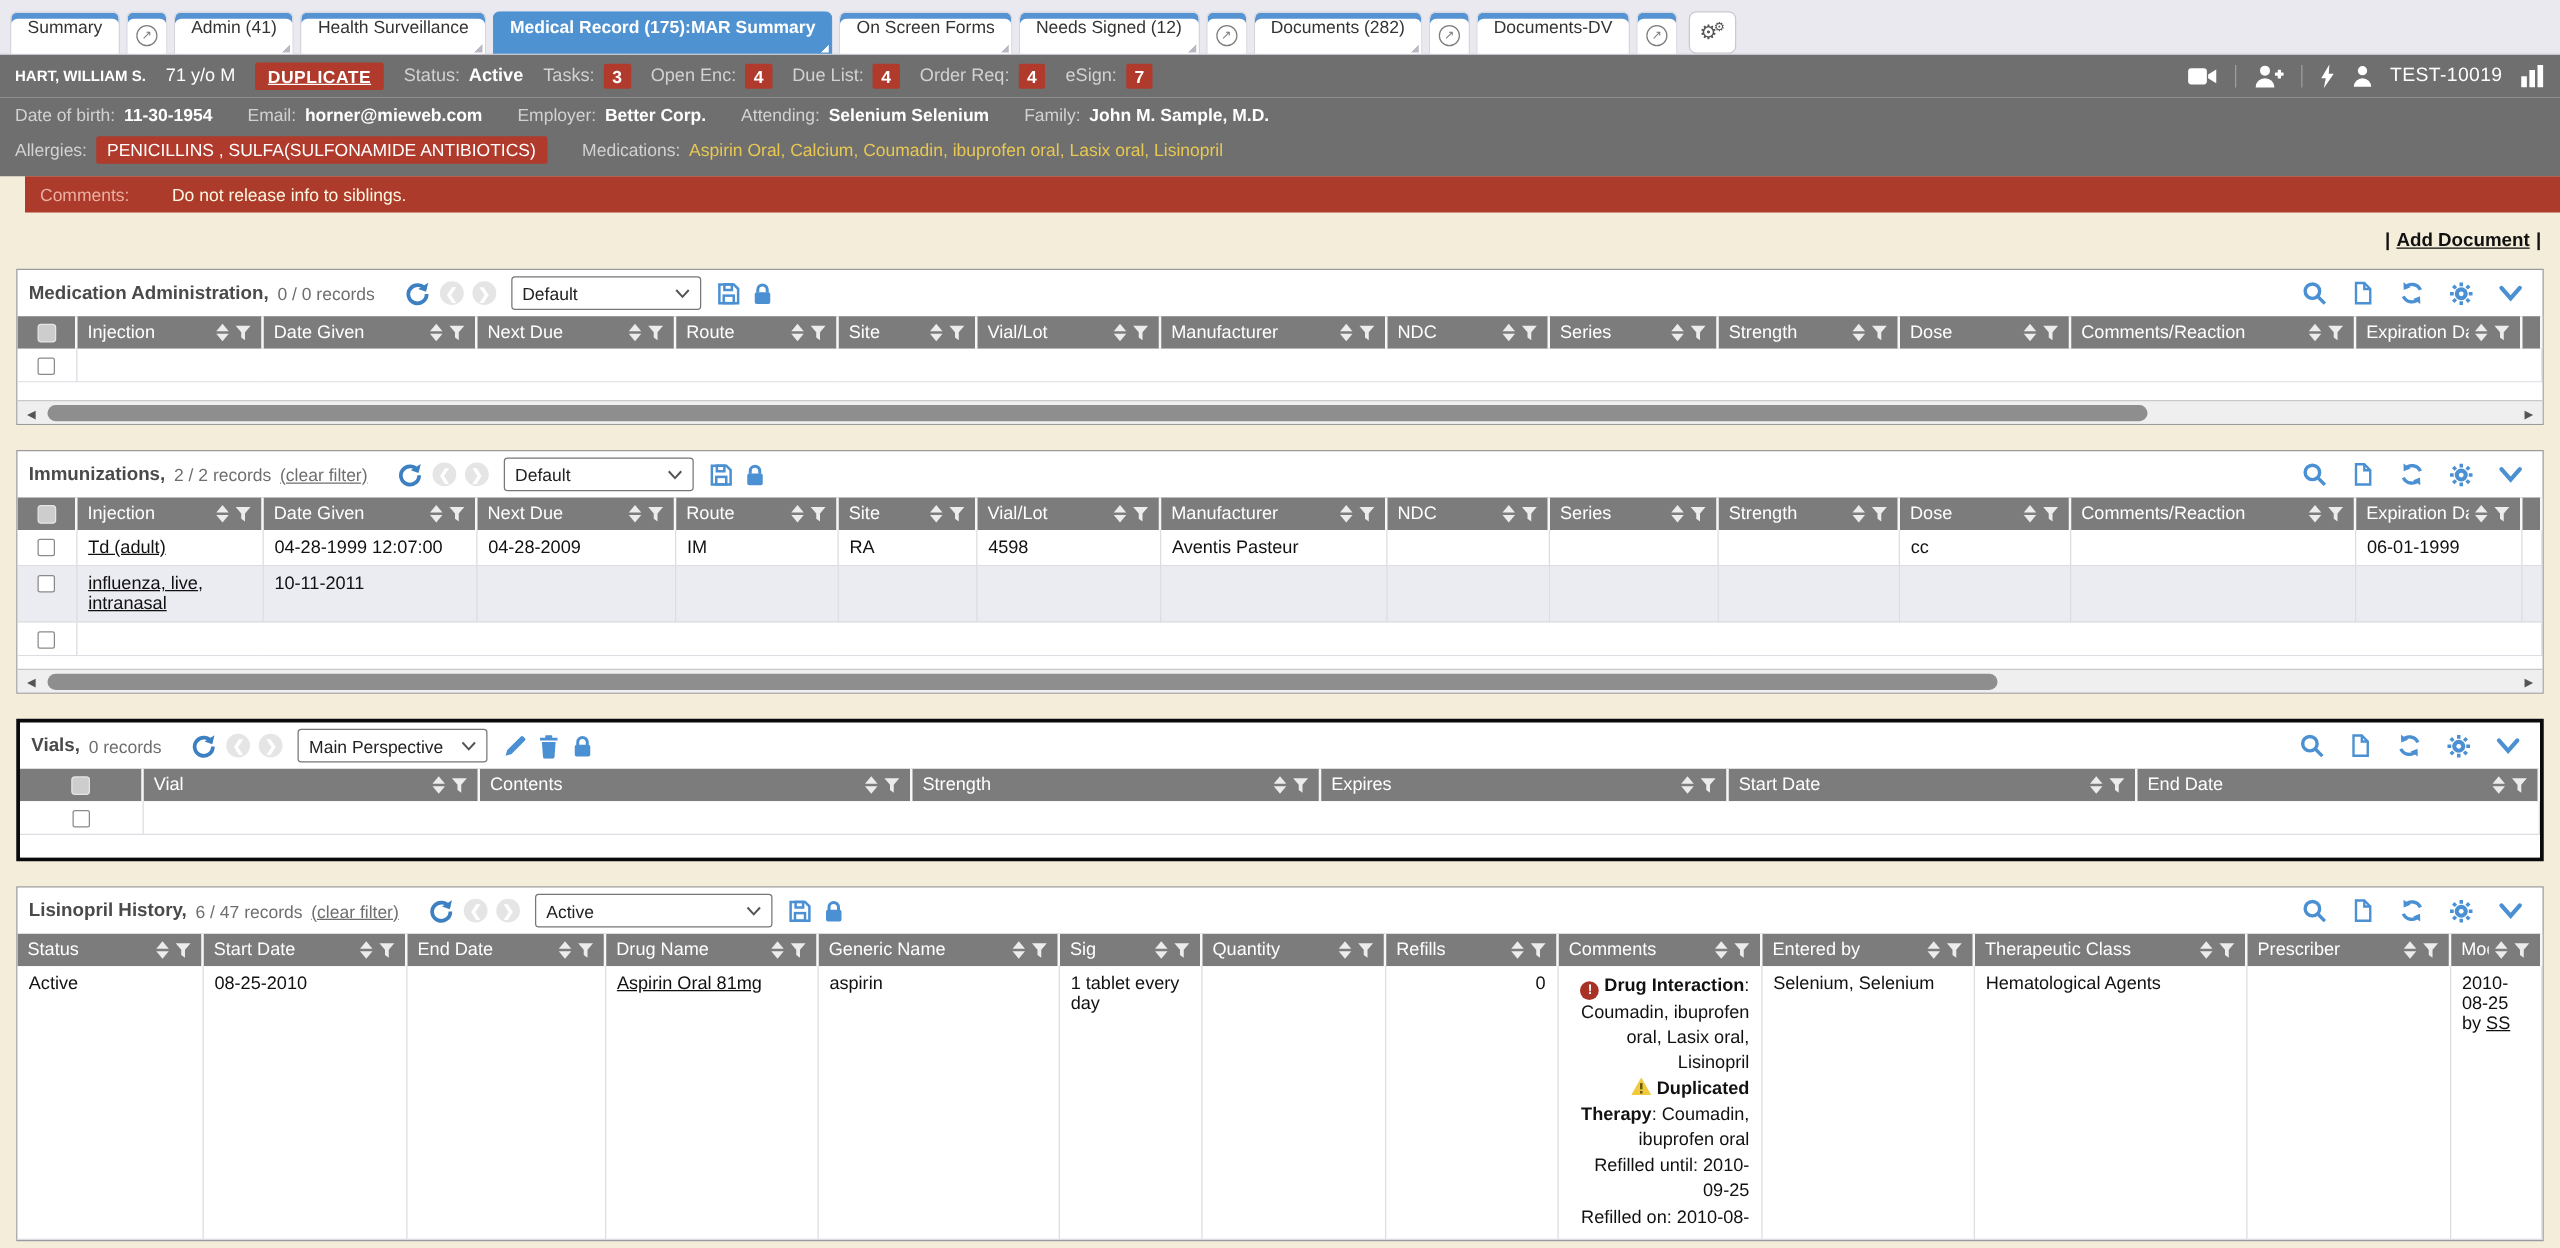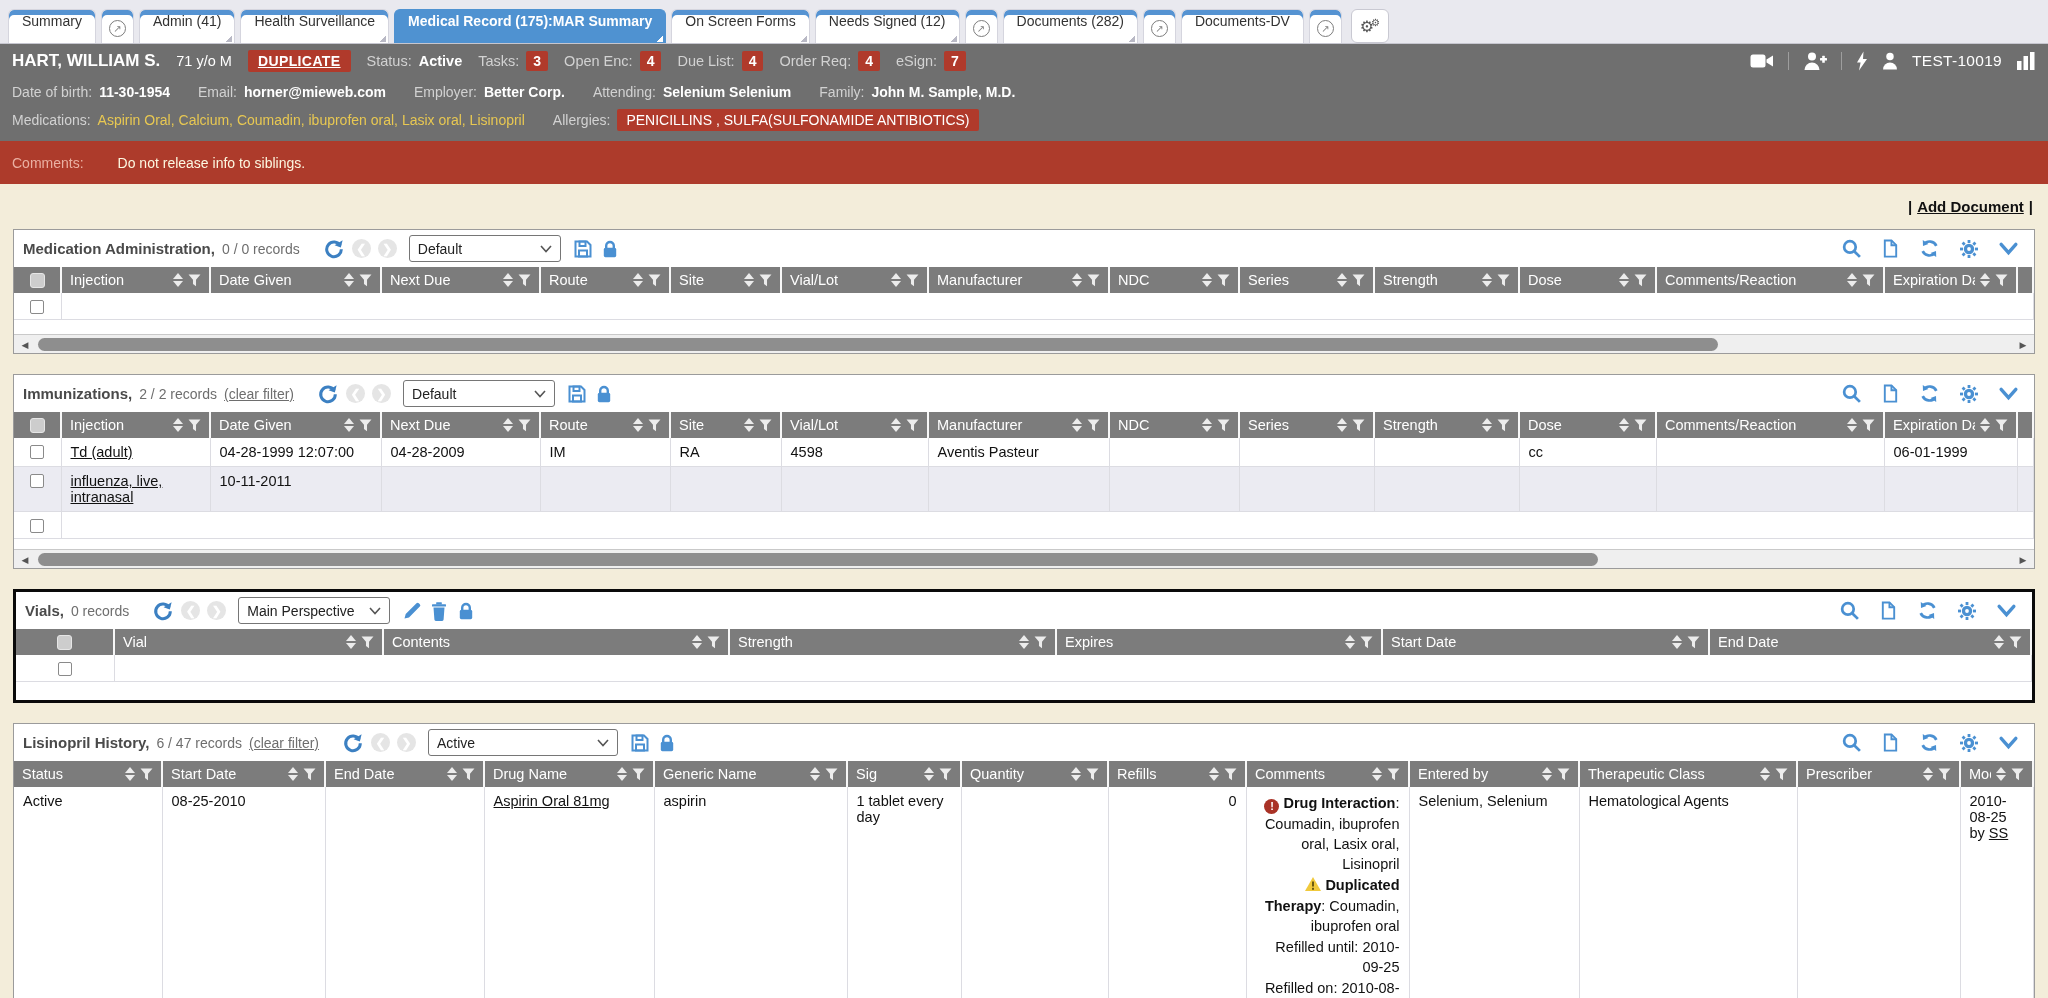--- a/index.html
+++ b/index.html
@@ -21,39 +21,39 @@
        box-shadow:inset 0 5px 0 #5593d2;display:flex;align-items:center;justify-content:center;padding-top:4px;cursor:pointer;}
   .popout-circle{width:17px;height:17px;border:1.5px solid #7d7d7d;border-radius:50%;color:#7d7d7d;font-size:10px;
        display:flex;align-items:center;justify-content:center;line-height:1;}
   .settings-btn{height:34px;width:38px;background:#fff;border:1px solid #c9c9d2;border-radius:6px;display:flex;
        align-items:center;justify-content:center;margin-left:4px;color:#555;cursor:pointer;}
   .gears{font-size:16px;line-height:1;}
   .gears small{font-size:10px;vertical-align:6px;margin-left:-3px;}
 
   
   .patientbar{height:34px;background:#6f6f6f;display:flex;align-items:center;gap:16px;padding:0 12px;color:#fff;font-size:14.5px;}
-  .pname{font-weight:bold;font-size:17px;}
+  .pname{font-weight:bold;font-size:12px;}
   .badge{background:#b03a2b;color:#fff;font-weight:bold;padding:2px 7px;border-radius:2px;font-size:14px;line-height:1.2;}
   .dup{text-decoration:underline;padding:3px 10px;letter-spacing:.4px;cursor:pointer;}
   .kv{display:flex;gap:7px;align-items:center;white-space:nowrap;}
   .klabel{color:#d2d2d2;}
   .kval{font-weight:bold;}
   .pright{margin-left:auto;display:flex;align-items:center;gap:14px;justify-content:center;}
   .vdiv{width:1px;height:18px;background:#9e9e9e;}
   .station{font-size:15.5px;letter-spacing:.3px;}
   .icon-btn{display:flex;align-items:center;justify-content:center;cursor:pointer;}
 
   .demobar{background:#6f6f6f;padding:0 12px 7px;color:#fff;font-size:14px;}
   .demorow{display:flex;gap:28px;align-items:center;height:28px;}
   .allergy-badge{background:#b03a2b;color:#fff;padding:3px 9px;border-radius:2px;cursor:pointer;}
   .medlist{display:inline-flex;flex-wrap:wrap;}
   .medlink{color:#e8c852;cursor:pointer;}
   .medlink:not(:last-child)::after{content:", ";white-space:pre;}
 
-  .commentsbar{height:43px;background:#ad3b2b;display:flex;align-items:center;padding:0 12px;font-size:14px;color:#fdf8e1;}
+  .commentsbar{height:29px;background:#ad3b2b;display:flex;align-items:center;padding:0 12px;font-size:14px;color:#fdf8e1;margin-left:20px;}
   .clabel{color:#eab0a2;margin-right:34px;}
 
   
   .content{padding:6px 13px 0;}
   .adddoc{display:flex;justify-content:flex-end;gap:5px;font-size:15px;color:#111;margin:8px 2px 14px;font-weight:bold;}
   .adddoc a{text-decoration:underline;color:#111;cursor:pointer;}
 
   .panel{background:#fff;border:1px solid #9b9b9b;margin-bottom:20px;overflow:hidden;}
   .panel.vials-panel{border:3px solid #0a0a0a;}
   .phead{display:flex;align-items:center;padding:5px 9px;gap:7px;}
@@ -230,34 +230,34 @@
           <span class="klabel">Attending:</span>
           <span class="kval">Selenium Selenium</span>
         </span>
       <span class="kv">
           <span class="klabel">Family:</span>
           <span class="kval">John M. Sample, M.D.</span>
         </span>
     </div>
     <div class="demorow">
       <span class="kv">
+          <span class="klabel">Allergies:</span>
+          <span class="allergy-badge">PENICILLINS , SULFA(SULFONAMIDE ANTIBIOTICS)</span>
+        </span>
+      <span class="kv">
           <span class="klabel">Medications:</span>
         <span class="medlist">
             <span class="medlink">Aspirin Oral</span>
             <span class="medlink">Calcium</span>
             <span class="medlink">Coumadin</span>
             <span class="medlink">ibuprofen oral</span>
             <span class="medlink">Lasix oral</span>
             <span class="medlink">Lisinopril</span>
           </span>
       </span>
-      <span class="kv">
-          <span class="klabel">Allergies:</span>
-          <span class="allergy-badge">PENICILLINS , SULFA(SULFONAMIDE ANTIBIOTICS)</span>
-        </span>
     </div>
   </div>
 
   <div class="commentsbar">
     <span class="clabel">Comments:</span>
     <span>Do not release info to siblings.</span>
   </div>
 
   <div class="content">
 

